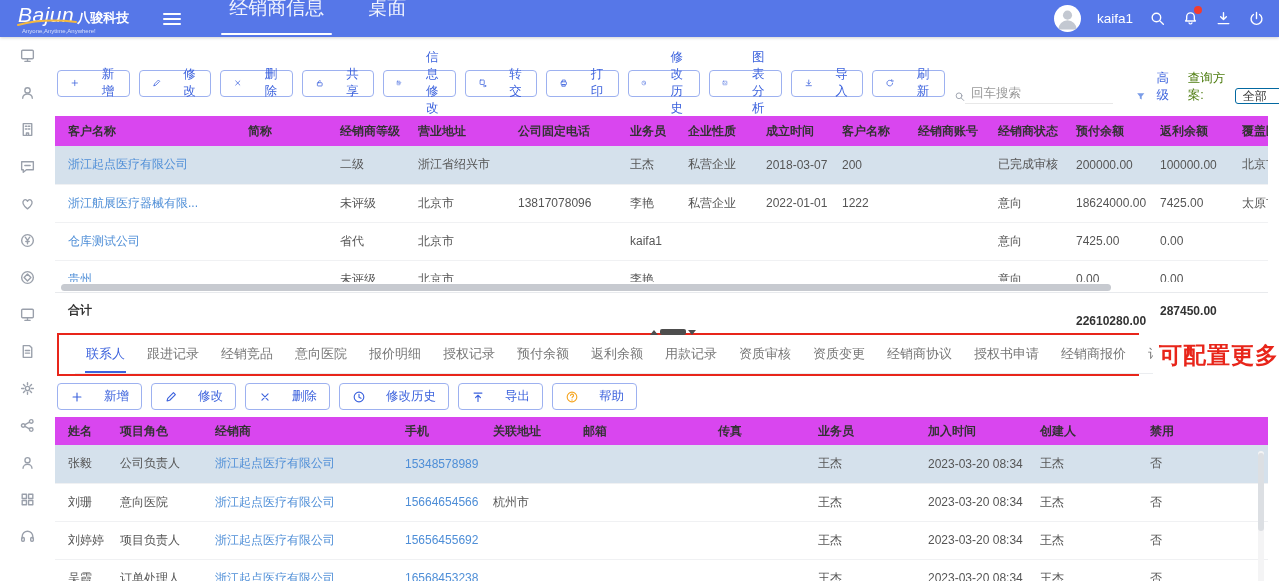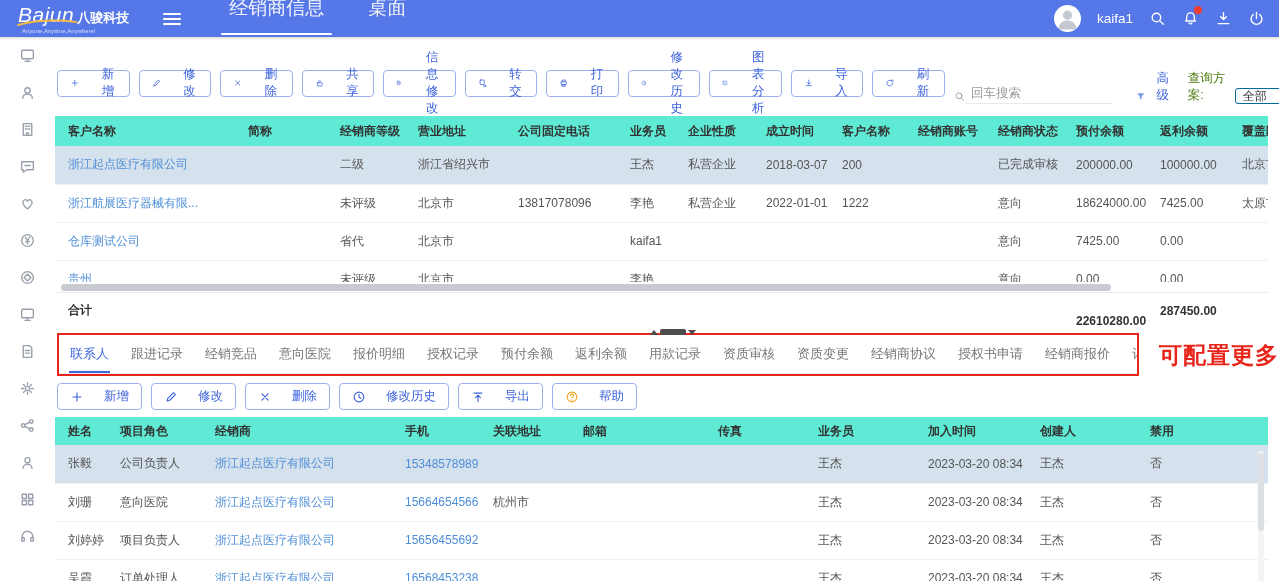--- a/index.html
+++ b/index.html
@@ -63,21 +63,21 @@
     display:flex; align-items:center; padding:0 7px; color:#333; cursor:pointer; background:#fff; }
   .select .caret { margin-left:auto; font-size:8px; color:#555; }
   .op { font-size:17px; font-weight:bold; cursor:pointer; line-height:1; }
   .op.plus { color:#3d63dd; margin:0 10px 0 12px; }
   .pencil-blue { color:#3d63dd; width:14px; height:14px; cursor:pointer; }
   .op.del { color:#f23c30; margin-left:12px; font-size:16px; }
 
   
   .grid-panel { position:relative; margin-top:12px; }
   table.grid { border-collapse:collapse; table-layout:fixed; }
-  table.grid th { height:30px; background:#5eead4; color:#333; font-weight:600; text-align:left;
+  table.grid th { height:30px; background:#d946ef; color:#333; font-weight:600; text-align:left;
     padding:0 8px 0 13px; font-size:12px; white-space:nowrap; overflow:hidden; cursor:pointer; }
   table.grid td { height:38px; padding:0 8px 0 13px; border-bottom:1px solid #f0f1f3;
     white-space:nowrap; overflow:hidden; color:#555; font-size:12px; }
   table.grid tr.selected td { background:#d5e1ec; }
   table.grid a { color:#4e8ed7; text-decoration:none; cursor:pointer; }
   #dealer-panel { height:166px; overflow:hidden; width:1213px; }
   #dealer-panel table.grid { width:1294px; }
   .h-scrollbar { position:relative; width:1213px; height:9px; margin-top:1px; }
   .h-scrollbar .thumb { position:absolute; left:6px; top:1px; width:1050px; height:7px;
     background:#c7cad0; border-radius:4px; cursor:pointer; }
@@ -89,21 +89,21 @@
   .total-row { position:relative; height:36px; border-top:1px solid #e8eaed; width:1213px;
     display:flex; align-items:center; font-weight:bold; color:#333; }
   .total-label { padding-left:13px; }
   .total-val1 { position:absolute; left:1021px;margin-top:20px; }
   .total-val2 { position:absolute; left:1105px; }
 
   
   .tabs-wrap { position:relative; margin-top:5px; height:44px; }
   .red-box { position:absolute; left:2px; top:0; width:1082px; height:43px;
     border:2px solid #e8251a; }
-  .tabs-bar { position:absolute; left:4px; top:2px; width:1078px; height:39px;
+  .tabs-bar { position:absolute; left:20px; top:2px; width:1078px; height:39px;
     display:flex; align-items:stretch; border-bottom:1px solid #ebedf0; background:#fff; overflow:hidden; }
   .tab { display:flex; align-items:center; padding:0 11px; color:#777; font-size:13px;
     cursor:pointer; position:relative; white-space:nowrap; }
   .tab.active { color:#3d63dd; }
   .tab.active::after { content:""; position:absolute; left:10px; right:10px; bottom:0;
     height:2px; background:#3d63dd; }
   .annotation { position:absolute; left:1104px; top:7px; color:#e8251a; font-size:23px;
     font-weight:bold; letter-spacing:1px; white-space:nowrap; }
   .splitter { position:absolute; left:595px; top:-4px; display:flex; align-items:center;
     gap:2px; cursor:row-resize; z-index:5; }

